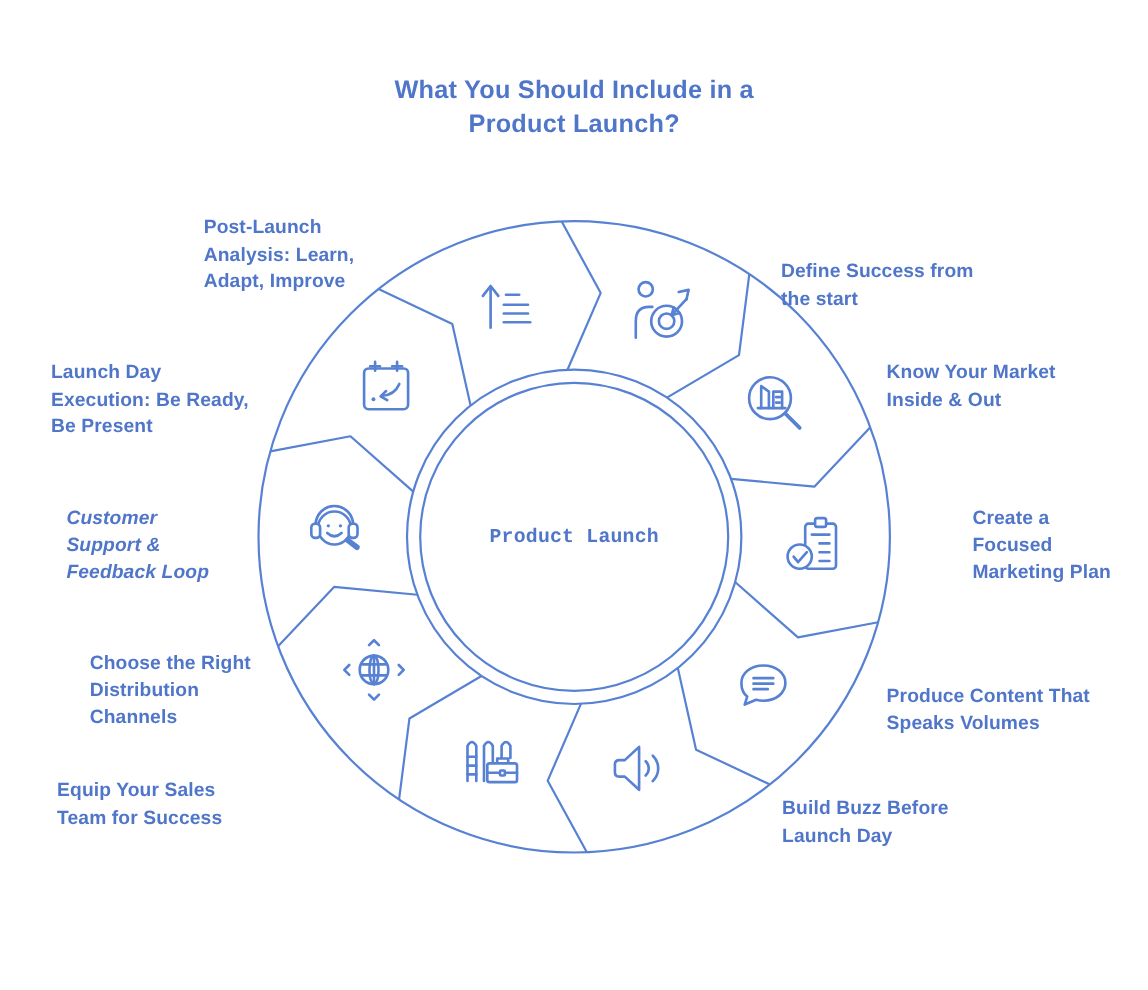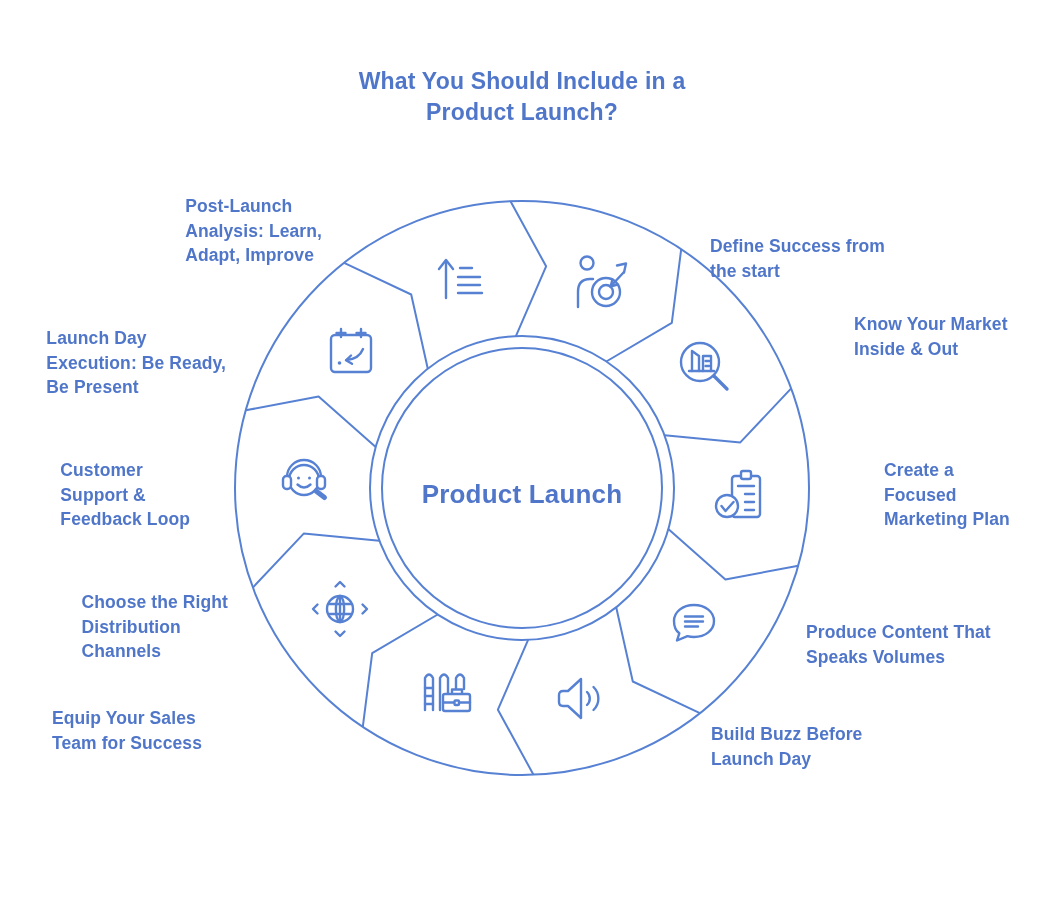--- a/index.html
+++ b/index.html
@@ -11,22 +11,23 @@
   body{width:1044px;height:900px;font-family:"Liberation Sans", sans-serif;}
   .canvas{position:relative;width:1044px;height:900px;overflow:hidden;background:var(--bg);}
   .title{
     position:absolute;left:0;right:0;top:66px;margin:0;
     text-align:center;font-size:23px;line-height:31px;font-weight:700;
     color:var(--text-blue);white-space:pre-line;letter-spacing:.2px;
   }
   .wheel-svg{position:absolute;left:0;top:0;}
   .center-label{
     position:absolute;left:381px;top:479px;width:282px;
-    text-align:center;font-size:26px;font-weight:700;color:var(--text-blue);
+    text-align:center;font-size:18px;font-weight:700;color:var(--text-blue);
     letter-spacing:.2px;
+    font-family:Liberation Mono, monospace;
   }
   .seg-label{
     position:absolute;font-size:17.5px;line-height:24.5px;font-weight:700;
     color:var(--text-blue);white-space:pre-line;letter-spacing:.1px;
   }
   .seg-label.align-left{text-align:left;}
   .seg-label.align-right{text-align:left;}
   .seg-icon{position:absolute;width:64px;height:64px;}
   .seg-icon svg{display:block;width:64px;height:64px;}
 </style>
@@ -150,35 +151,35 @@
           <path d="M27 31 H49"></path>
           <path d="M27 39 H49"></path>
           <path d="M27 47 H51"></path>
         </svg>
       </div>
     </div>
   <div class="center-label">Product Launch</div>
   <div id="labelLayer">
       <div class="seg-label align-left" style="left: 710px; top: 194px; margin-top: 40px;">Define Success from
 the start</div>
-      <div class="seg-label align-left" style="left: 806px; top: 312px; margin-left: 48px;">Know Your Market
+      <div class="seg-label align-left" style="left: 806px; top: 326px;">Know Your Market
 Inside &amp; Out</div>
       <div class="seg-label align-left" style="left: 884px; top: 458px;">Create a
 Focused
 Marketing Plan</div>
       <div class="seg-label align-left" style="left: 806px; top: 620px;">Produce Content That
 Speaks Volumes</div>
       <div class="seg-label align-left" style="left: 711px; top: 722px;">Build Buzz Before
 Launch Day</div>
       <div class="seg-label align-right" style="right: 842px; top: 706px;">Equip Your Sales
 Team for Success</div>
       <div class="seg-label align-right" style="right: 816px; top: 590px;">Choose the Right
 Distribution
 Channels</div>
-      <div class="seg-label align-right" style="right: 854px; top: 458px;">Customer
+      <div class="seg-label align-right" style="right: 854px; top: 458px; font-style: italic;">Customer
 Support &amp;
 Feedback Loop</div>
       <div class="seg-label align-right" style="right: 818px; top: 326px;">Launch Day
 Execution: Be Ready,
 Be Present</div>
       <div class="seg-label align-right" style="right: 722px; top: 194px;">Post-Launch
 Analysis: Learn,
 Adapt, Improve</div>
     </div>
 </div>

